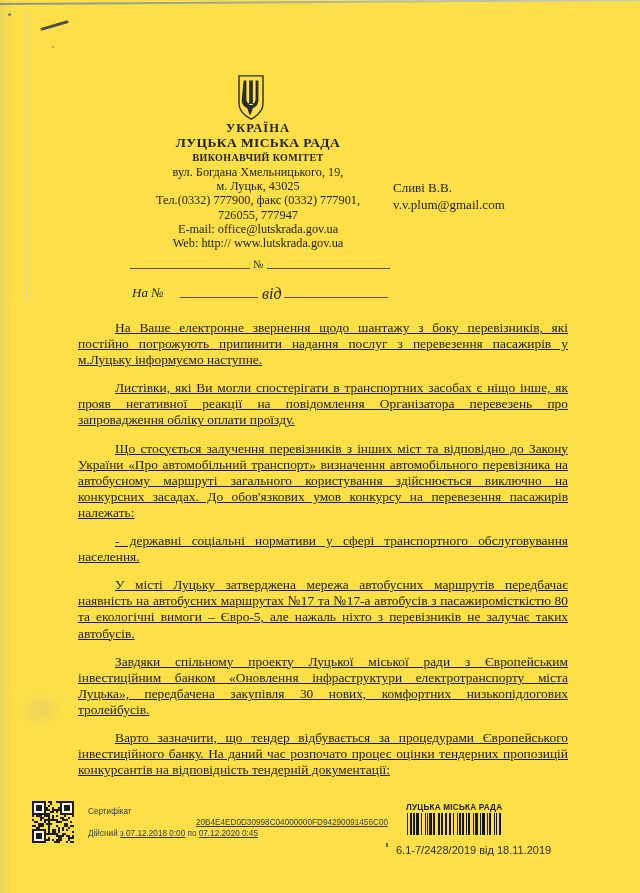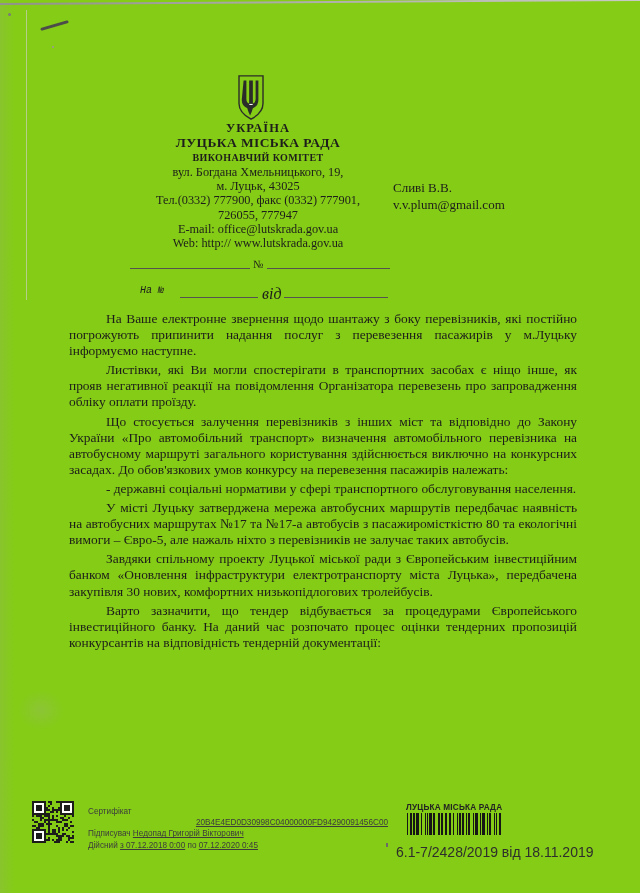--- a/index.html
+++ b/index.html
@@ -1,19 +1,19 @@
 <!DOCTYPE html>
 <html><head>
 <meta charset="utf-8">
 <style>
   html,body{margin:0;padding:0;}
   body{width:640px;height:893px;overflow:hidden;background:#e9e9e7;}
   .paper{
     position:relative;width:640px;height:893px;margin:0 auto;
-    background:#84cc16;
+    background:#fde047;
     font-family:"Liberation Serif","DejaVu Serif",serif;
     color:#1d1d1b;overflow:hidden;
   }
   
   .scan-top-edge{position:absolute;top:3px;left:-6px;width:655px;height:2px;
     background:linear-gradient(90deg,#8f8f8c,#b5b5b2 60%,#c9c9c6);transform:rotate(-0.35deg);transform-origin:left top;}
   .scan-left-line{position:absolute;left:26px;top:10px;width:1px;height:290px;background:#cfcfcb;opacity:.65;}
   .scan-left-shade{position:absolute;left:0;top:0;width:14px;height:893px;
     background:linear-gradient(90deg,rgba(160,160,155,.18),rgba(160,160,155,0));}
   .pen-stroke{position:absolute;left:40px;top:24px;width:29px;height:3px;border-radius:2px;
@@ -31,40 +31,40 @@
   .lh-dept{font-weight:bold;font-size:10px;line-height:15px;letter-spacing:.4px;}
   .lh-line{font-size:12.3px;line-height:14.2px;}
   
   .recipient{position:absolute;left:393px;top:179px;font-size:13px;line-height:17px;}
   .recipient .email{}
   
   .numline-seg1{position:absolute;left:130px;top:268px;width:120px;border-top:1px solid #55534f;}
   .numline-no{position:absolute;left:253px;top:258px;font-size:11px;}
   .numline-seg2{position:absolute;left:267px;top:268px;width:123px;border-top:1px solid #55534f;}
   
-  .refline-na{position:absolute;left:140px;top:285px;font-style:italic;font-size:10px;font-family:Liberation Mono, monospace;}
+  .refline-na{position:absolute;left:132px;top:285px;font-style:italic;font-size:13px;}
   .refline-l1{position:absolute;left:180px;top:297px;width:78px;border-top:1px solid #55534f;}
   .refline-vid{position:absolute;left:262px;top:285px;font-style:italic;font-size:16px;}
   .refline-l2{position:absolute;left:284px;top:297px;width:104px;border-top:1px solid #55534f;}
   
   .body-text{position:absolute;left:66px;top:308px;width:514px;
     font-size:13.4px;line-height:16.1px;text-align:justify;color:#1c1c1a;}
-  .body-text p{margin:3px;text-indent:37px;}
+  .body-text p{margin:12px;text-indent:37px;text-decoration:underline;}
   
   .qr{position:absolute;left:32px;top:800px;width:42px;height:43px;}
   .cert{position:absolute;left:88px;top:806px;width:300px;
     font-family:"Liberation Sans","DejaVu Sans",sans-serif;font-size:8.2px;line-height:11.2px;color:#3c3c3c;}
   .cert .u{text-decoration:underline;text-align:right;}
   
   .stamp-label{position:absolute;left:406px;top:803px;width:96px;text-align:center;
     font-family:"Liberation Sans","DejaVu Sans",sans-serif;font-weight:bold;font-size:8.2px;
     letter-spacing:.2px;color:#222;white-space:nowrap;}
   .barcode{position:absolute;left:407px;top:813px;width:94px;height:22px;}
   .stamp-number{position:absolute;left:396px;top:844px;
-    font-family:"Liberation Sans","DejaVu Sans",sans-serif;font-size:14px;color:#2e2e2c;}
+    font-family:"Liberation Sans","DejaVu Sans",sans-serif;font-size:11px;color:#2e2e2c;}
   .stamp-tick{position:absolute;left:386px;top:843px;width:2px;height:4px;background:#6b6b68;}
 </style>
 </head>
 <body>
 
 <div class="paper">
 
   <div class="scan-top-edge"></div>
   <div class="scan-left-line"></div>
   <div class="scan-left-shade"></div>
@@ -254,24 +254,20 @@
       <rect x="16" y="2" width="3" height="3" fill="#1c1c1a"></rect>
       <rect x="0" y="14" width="7" height="7" fill="#1c1c1a"></rect>
       <rect x="1" y="15" width="5" height="5" fill="#fcfcfa"></rect>
       <rect x="2" y="16" width="3" height="3" fill="#1c1c1a"></rect>
     </svg>
 
   <div class="cert">
     <div>Сертифікат</div>
     <div class="u">20B4E4ED0D30998C04000000FD94290091456C00</div>
     <div>
-      <span>Підписувач</span>
-      <span class="u">Недопад Григорій Вікторович</span>
-    </div>
-    <div>
       <span>Дійсний</span>
       <span class="u">з 07.12.2018 0:00</span>
       <span>по</span>
       <span class="u">07.12.2020 0:45</span>
     </div>
   </div>
 
   <div class="stamp-label">ЛУЦЬКА МІСЬКА РАДА</div>
   <svg class="barcode" id="barcode" viewBox="0 0 94 22" preserveAspectRatio="none" shape-rendering="crispEdges">
       <rect x="0" y="0" width="1" height="22" fill="#161614"></rect>

